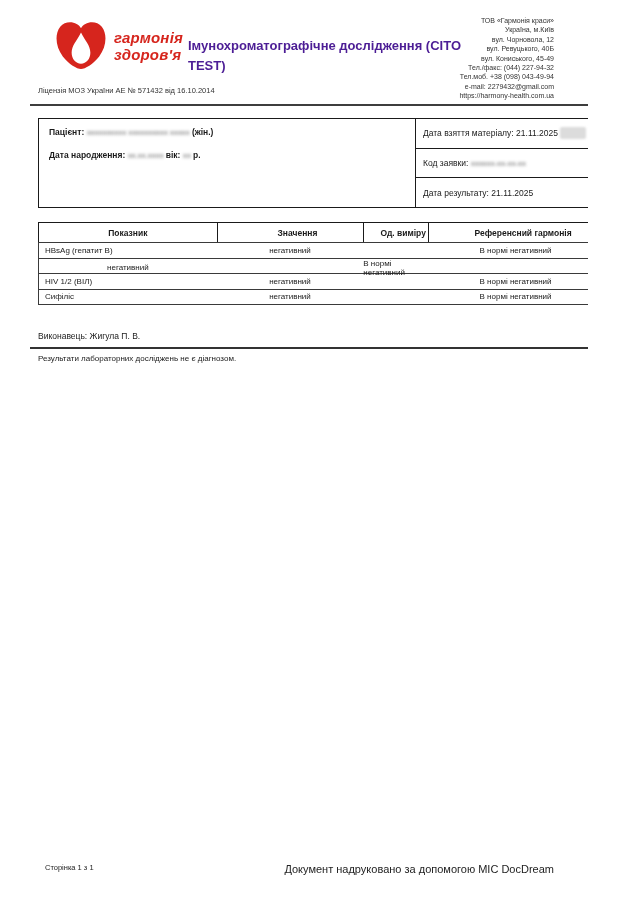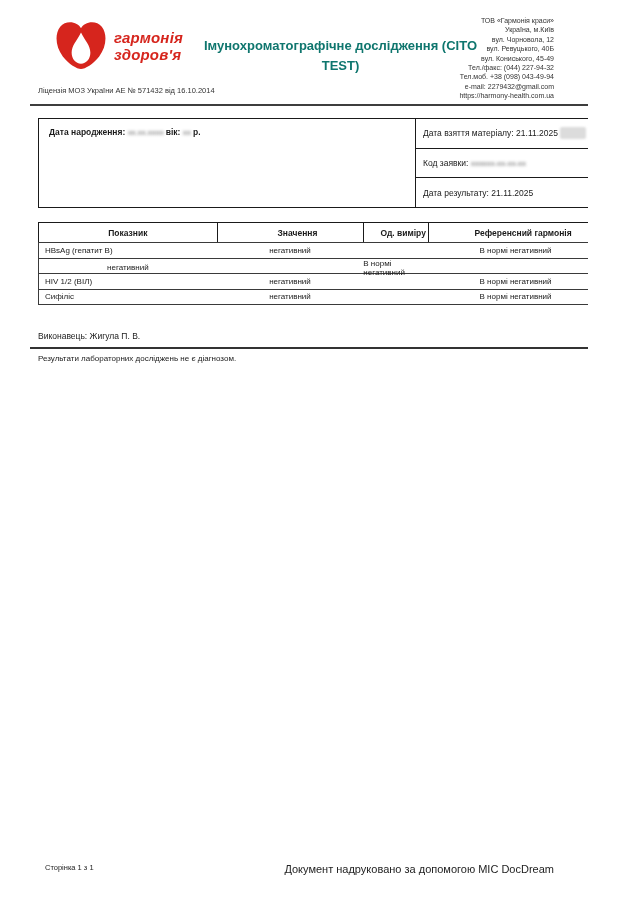--- a/index.html
+++ b/index.html
@@ -5,22 +5,22 @@
   html,body{margin:0;padding:0;background:#fff;}
   .page{
     position:relative;width:588px;height:900px;background:#ffffff;
     font-family:"Liberation Sans", sans-serif;color:#1a1a1a;overflow:hidden;
   }
   
   .logo-block{position:absolute;left:55px;top:20px;display:flex;align-items:center;gap:7px;}
   .logo-mark{width:52px;height:52px;display:block;}
   .logo-text{color:#d6251d;font-weight:bold;font-style:italic;font-size:15px;line-height:17px;letter-spacing:.2px;}
   .doc-title{
-    position:absolute;left:188px;top:36px;width:305px;text-align:center;
-    font-weight:bold;font-size:13px;line-height:20px;color:#0f766e;
+    position:absolute;left:188px;top:36px;width:305px;text-align:left;
+    font-weight:bold;font-size:13px;line-height:20px;color:#4c1d95;
   }
   .company{
     position:absolute;right:34px;top:16px;width:190px;text-align:right;
     font-size:7px;line-height:9.4px;color:#333;
   }
   .license{position:absolute;left:38px;top:86px;font-size:7.5px;color:#333;}
   .hr1{position:absolute;left:30px;top:104px;width:578px;height:2px;background:#3d3d3d;}
   
   .patient-box{
     position:absolute;left:38px;top:118px;width:566px;height:90px;
@@ -96,20 +96,25 @@
       <div>e-mail: 2279432@gmail.com</div>
       <div>https://harmony-health.com.ua</div>
     </div>
 
   <div class="license">Ліцензія МОЗ України АЕ № 571432 від 16.10.2014</div>
   <div class="hr1"></div>
 
   <div class="patient-box">
     <div class="patient-left">
       <div class="p-line">
+        <span class="lbl">Пацієнт:</span>
+        <span class="redacted">хххххххххх хххххххххх ххххх</span>
+        <span class="lbl">(жін.)</span>
+      </div>
+      <div class="p-line">
         <span class="lbl">Дата народження:</span>
         <span class="redacted">хх.хх.хххх</span>
         <span class="lbl">вік:</span>
         <span class="redacted">хх</span>
         <span class="lbl">р.</span>
       </div>
     </div>
     <div class="patient-right">
       <div class="pr-row">
         <span>Дата взяття матеріалу:</span>&nbsp;<span>21.11.2025</span>

